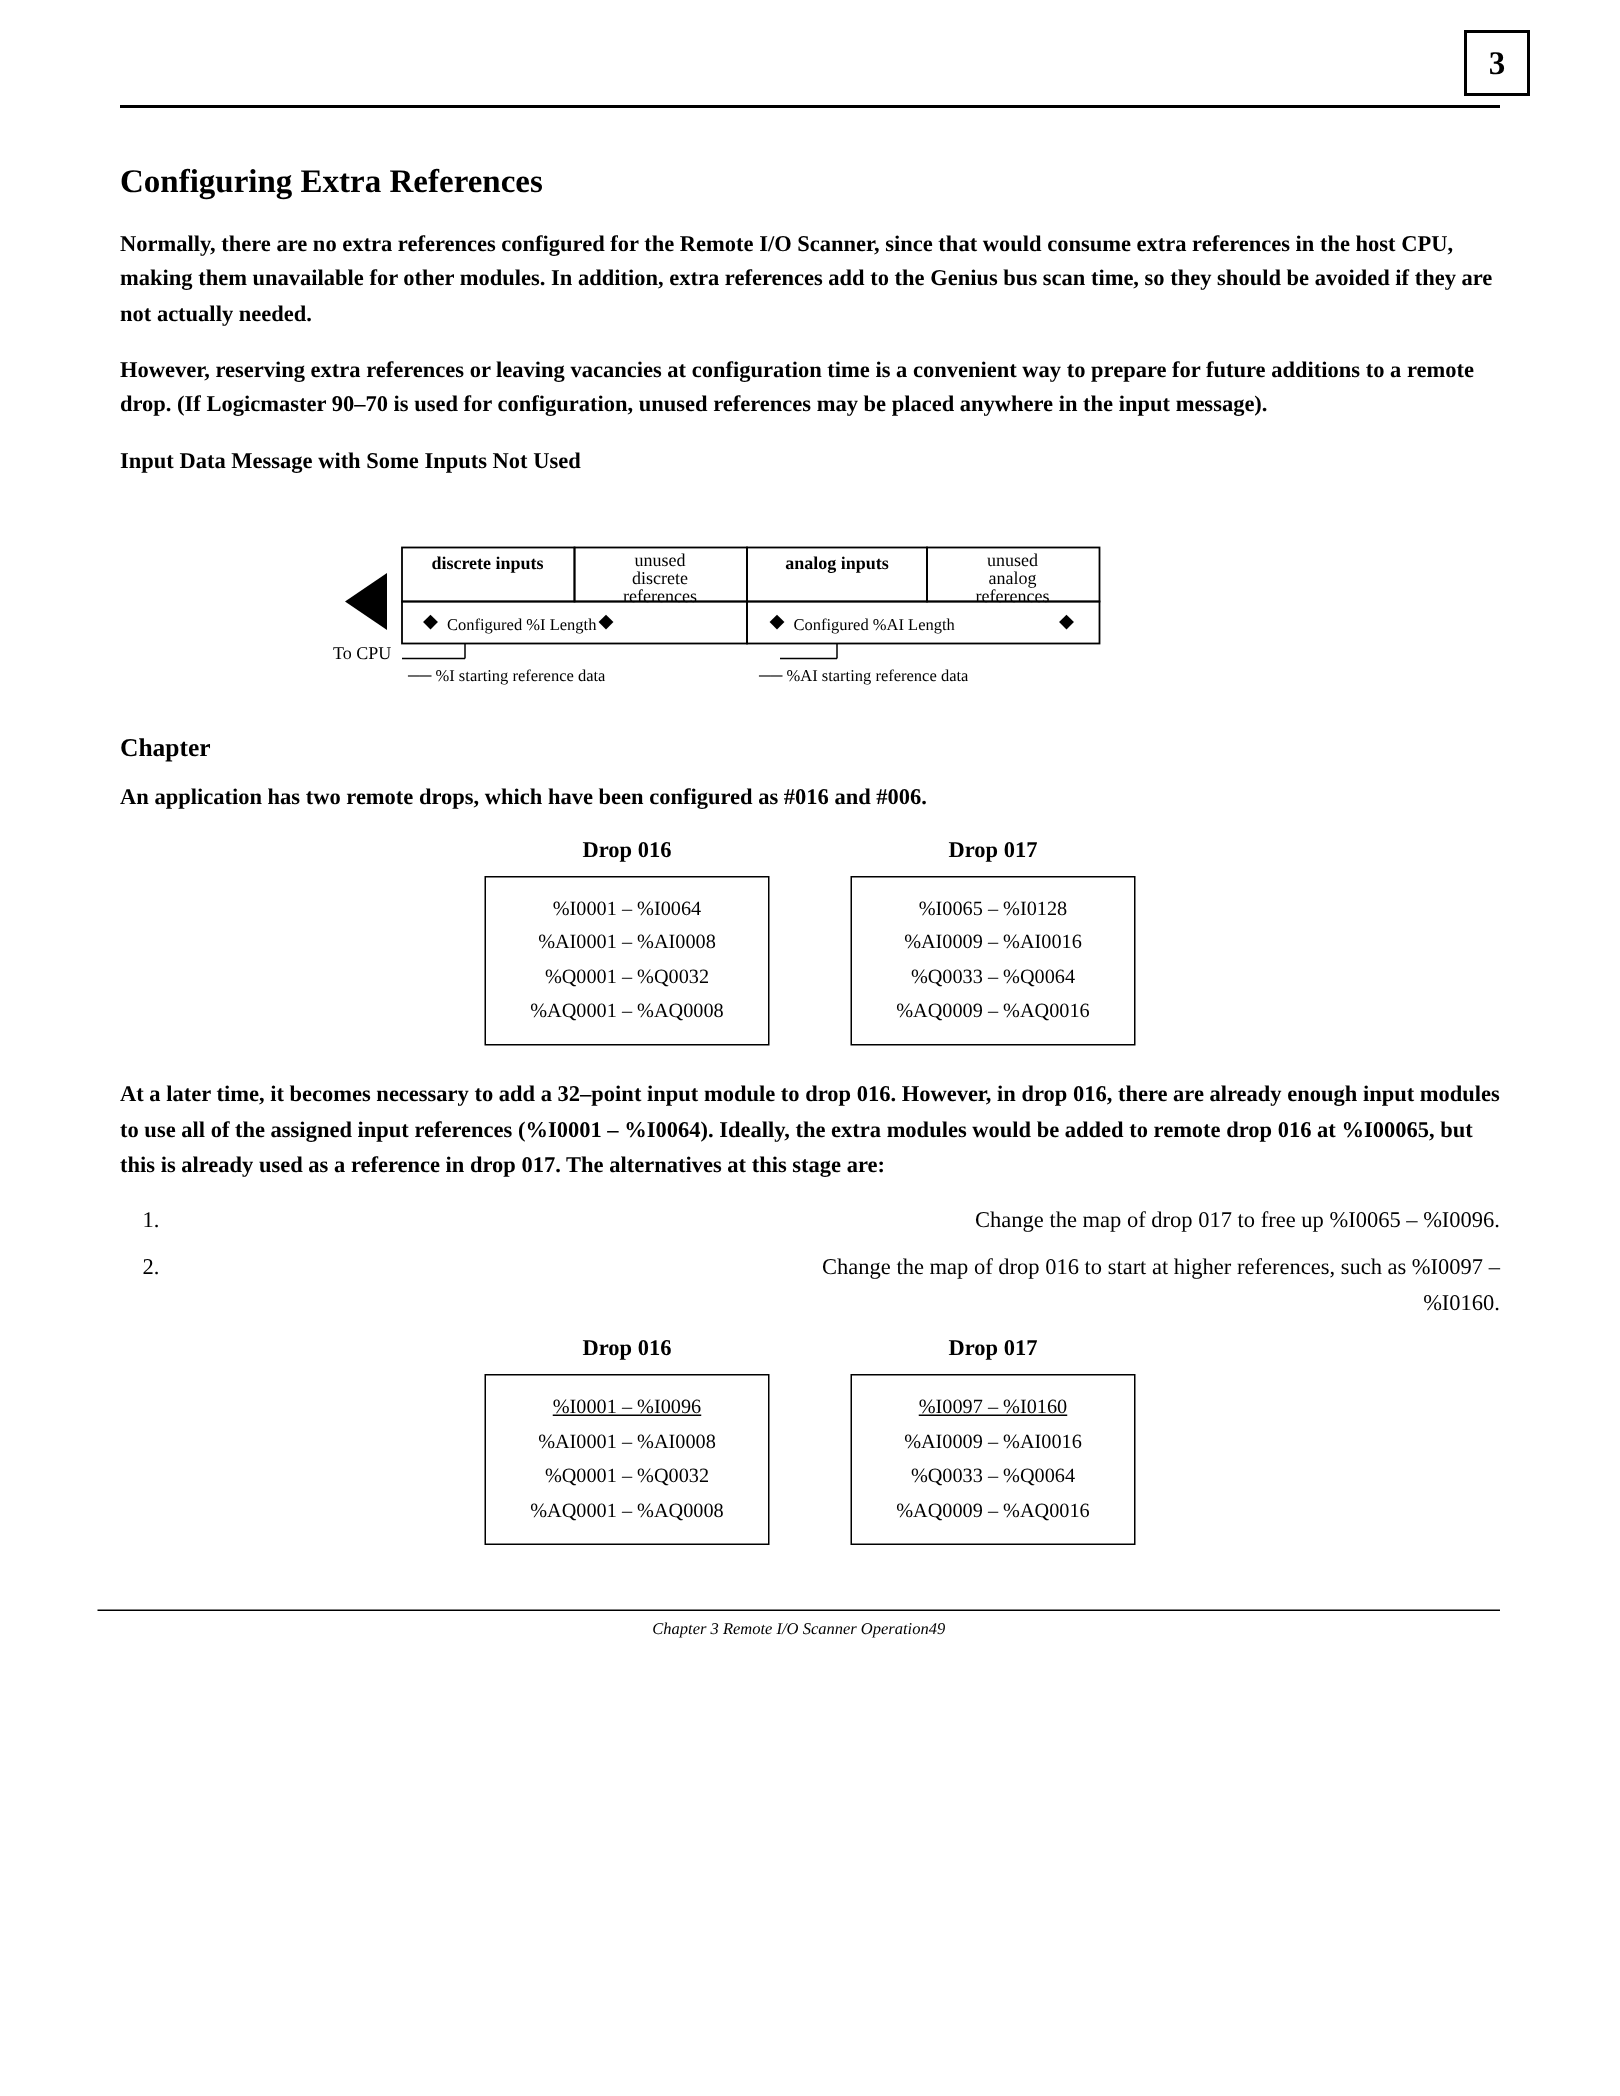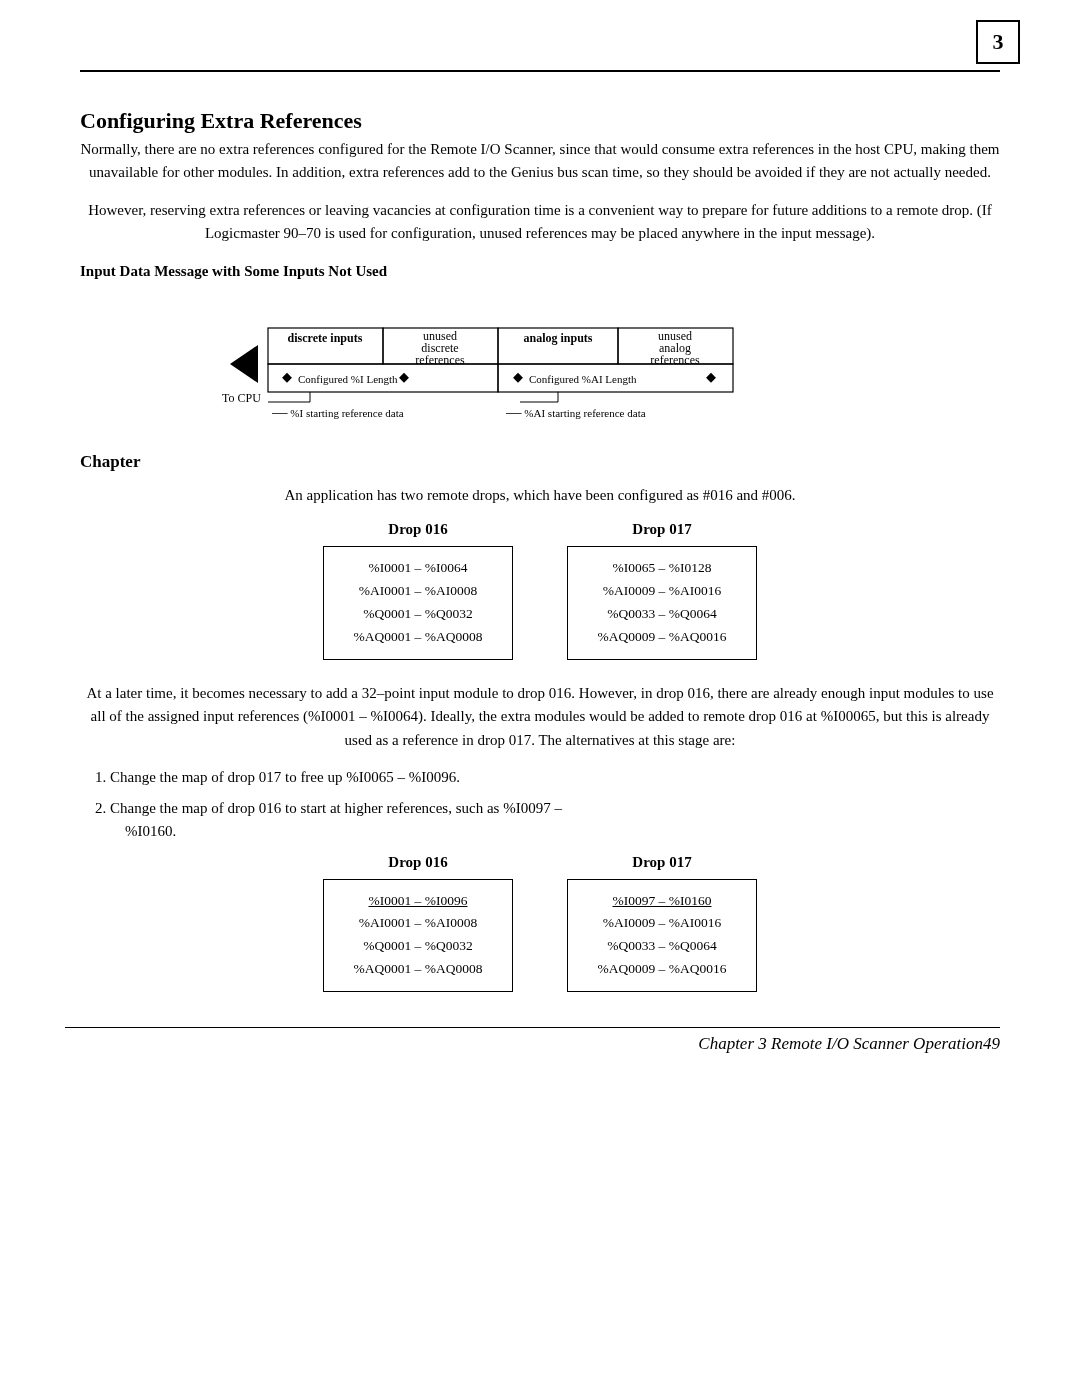--- a/index.html
+++ b/index.html
@@ -33,26 +33,27 @@
     
     .top-rule {
       border: none;
       border-top: 2px solid #000;
       margin-bottom: 36px;
       margin-top: 10px;
     }
     h1.section-title {
       font-size: 22px;
       font-weight: bold;
-      margin-bottom: 4px;
+      margin-bottom: 18px;
     }
     p {
       line-height: 1.55;
       margin-bottom: 14px;
-      text-align: center;
+      text-align: left;
+      font-weight: bold;
     }
     
     .diagram-container {
       margin: 18px auto 22px auto;
     }
     .diagram-title {
       font-size: 15px;
       font-weight: bold;
       margin-bottom: 10px;
     }
@@ -87,37 +88,38 @@
       font-size: 13.5px;
       line-height: 1.7;
       text-align: center;
     }
     .drop-box .hi-row {
       text-decoration: underline;
     }
     
     ol.main-list {
       margin-left: 30px;
+      text-align: right;
     }
     ol.main-list li {
       margin-bottom: 8px;
       line-height: 1.55;
     }
     
     .page-footer {
       position: absolute;
       bottom: 40px;
       left: 65px;
       right: 80px;
       border-top: 1px solid #000;
       padding-top: 6px;
       display: flex;
-      justify-content: flex-end;
+      justify-content: center;
       font-style: italic;
-      font-size: 17px;
+      font-size: 11px;
     }
     
     .diagram-svg-wrap {
       display: flex;
       justify-content: center;
       margin: 10px 0 4px 0;
     }
   </style>
 </head>
 <body>

